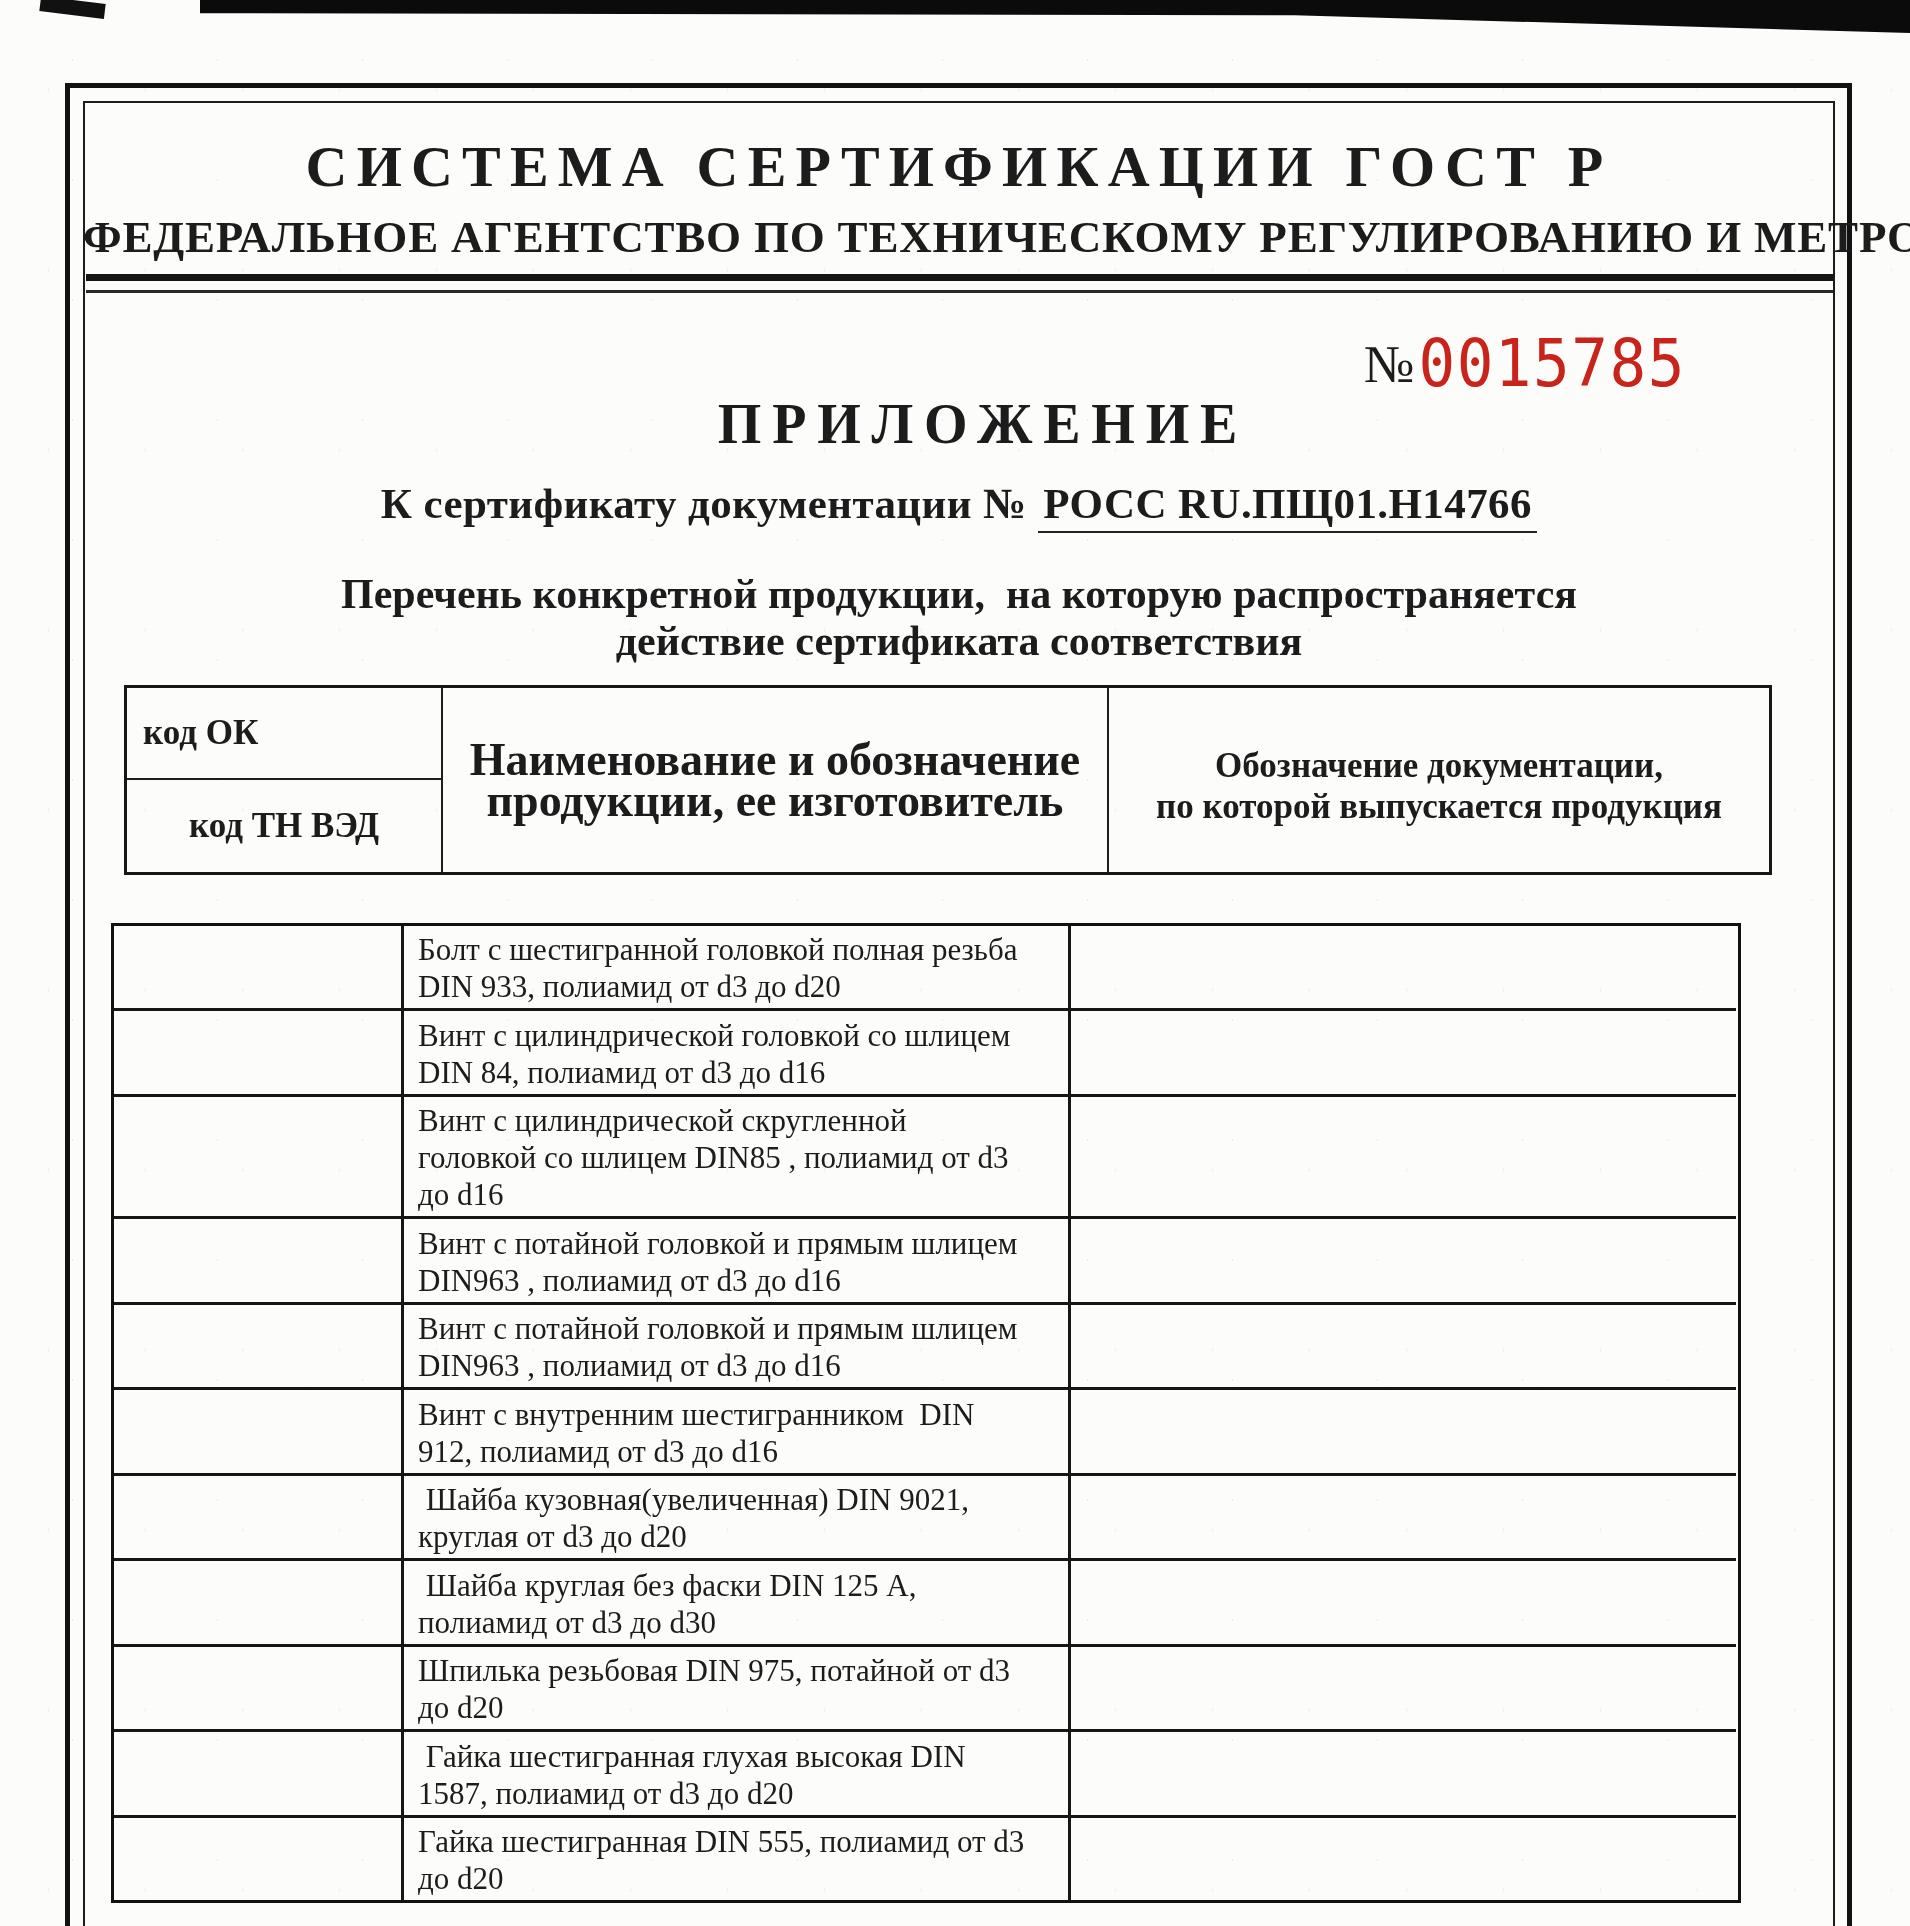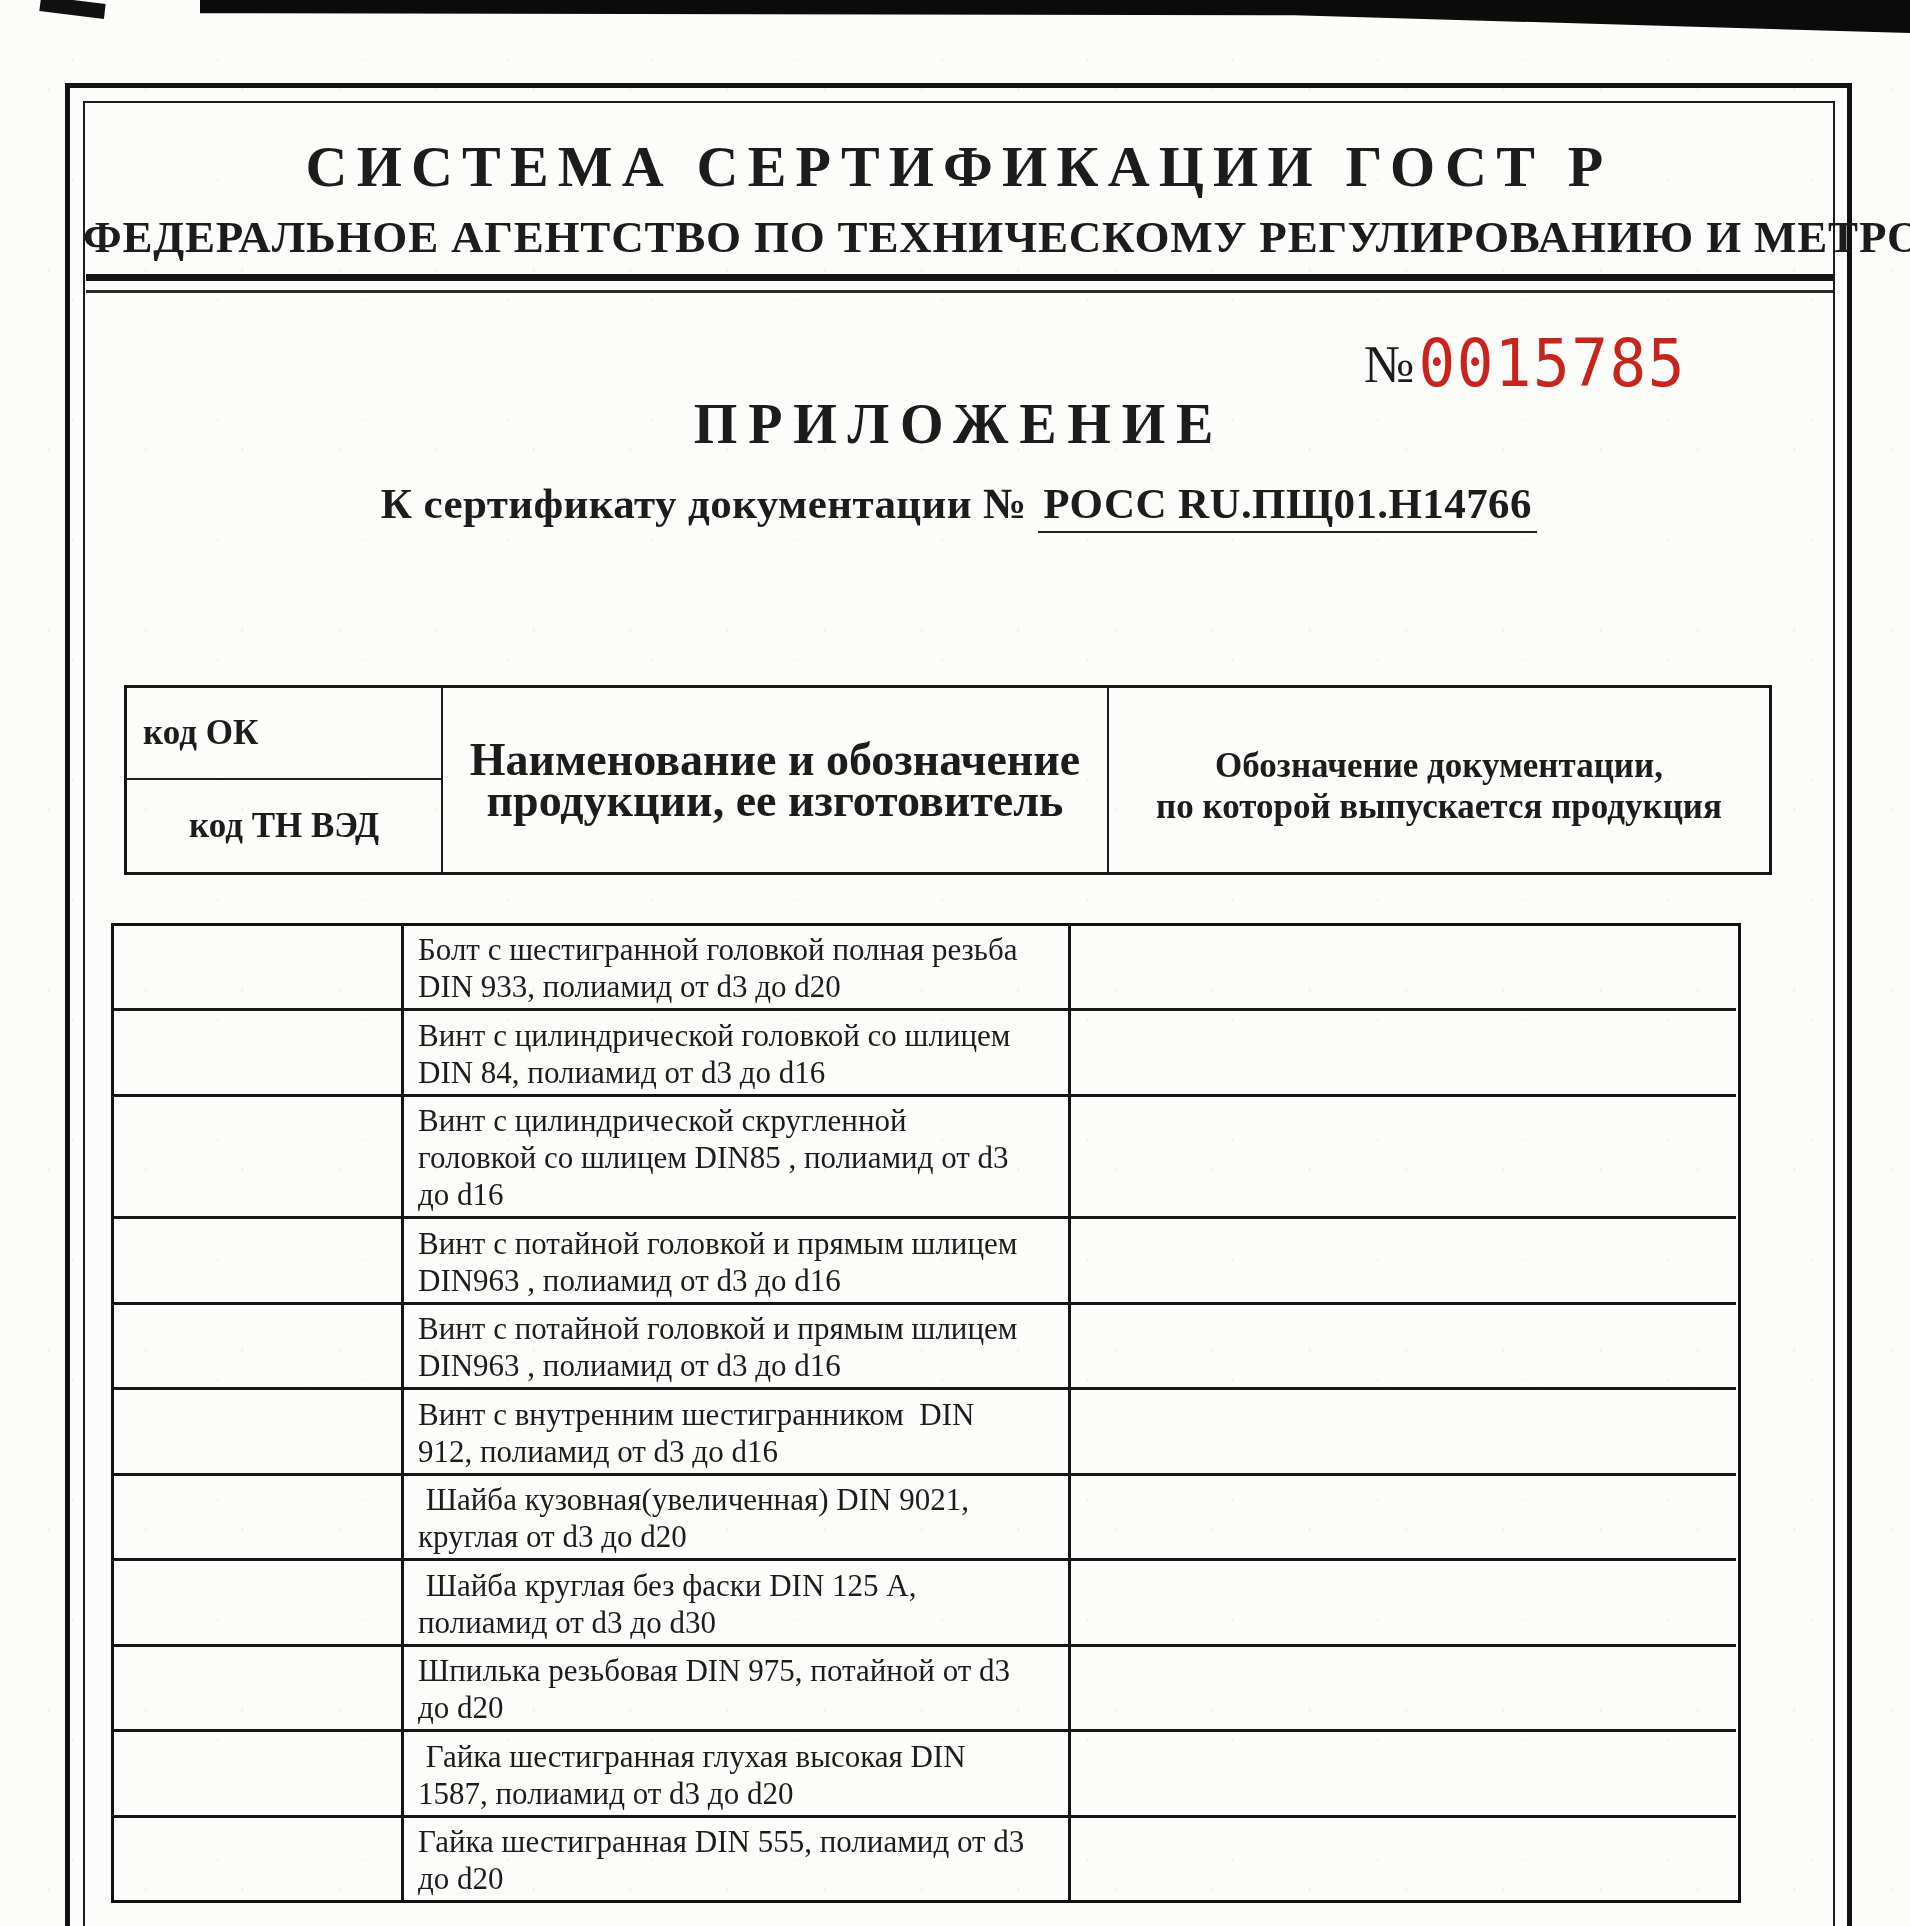--- a/index.html
+++ b/index.html
@@ -29,21 +29,21 @@
   .agency{left:83px;top:211px;width:1752px;text-align:center;font-size:45px;font-weight:bold;
     letter-spacing:0.8px;white-space:nowrap;}
   .rule-a{left:86px;top:274px;width:1747px;height:6.5px;background:#151515;}
   .rule-b{left:86px;top:290px;width:1747px;height:3.1px;background:#2a2a2a;}
   
   .form-number{left:1364px;top:327px;white-space:nowrap;}
   .form-number .sign{font-size:53px;color:#1c1c1c;letter-spacing:2.3px;}
   .form-number .val{font-family:"DejaVu Sans Mono",monospace;font-size:61px;color:#c9241b;
     letter-spacing:1.5px;display:inline-block;transform:scaleY(1.08);vertical-align:-2.3px;}
   
-  .appendix{left:83px;top:392px;width:1752px;text-align:center;font-size:56px;font-weight:bold;letter-spacing:10.8px;}
+  .appendix{left:83px;top:392px;width:1752px;text-align:center;font-size:56px;font-weight:bold;letter-spacing:10.8px;padding-left:24px;}
   .cert-line{left:83px;top:479px;width:1752px;text-align:center;font-size:43px;font-weight:bold;letter-spacing:0.4px;}
   .cert-num{border-bottom:2.7px solid #222;padding:0 5.4px 3.9px 5.4px;}
   .list-heading{left:83px;top:571px;width:1752px;text-align:center;font-size:42px;font-weight:bold;
     line-height:47px;white-space:pre-wrap;}
   
   .spec-table{left:124px;top:685px;width:1648px;height:190px;border:3.1px solid #161616;box-sizing:border-box;
     display:grid;grid-template-columns:316px 666px 660px;grid-template-rows:92px 92px;}
   .spec-table .cell{box-sizing:border-box;display:flex;align-items:center;font-weight:bold;}
   .sc-ok{grid-column:1;grid-row:1;border-right:2.7px solid #1d1d1d;border-bottom:2.7px solid #1d1d1d;
     padding-left:16px;font-size:35px;}
@@ -83,20 +83,22 @@
   </div>
 
   <div class="abs appendix">ПРИЛОЖЕНИЕ</div>
 
   <div class="abs cert-line">
     <span>К сертификату документации №</span>
     <span> </span>
     <span class="cert-num">РОСС RU.ПЩ01.Н14766</span>
   </div>
 
+  <div class="abs list-heading">Перечень конкретной продукции,  на которую распространяется
+действие сертификата соответствия</div>
 
   <div class="abs spec-table">
     <div class="cell sc-ok">код ОК</div>
     <div class="cell sc-tn">код ТН ВЭД</div>
     <div class="cell sc-name">Наименование и обозначение
 продукции, ее изготовитель</div>
     <div class="cell sc-doc">Обозначение документации,
 по которой выпускается продукция</div>
   </div>
 

